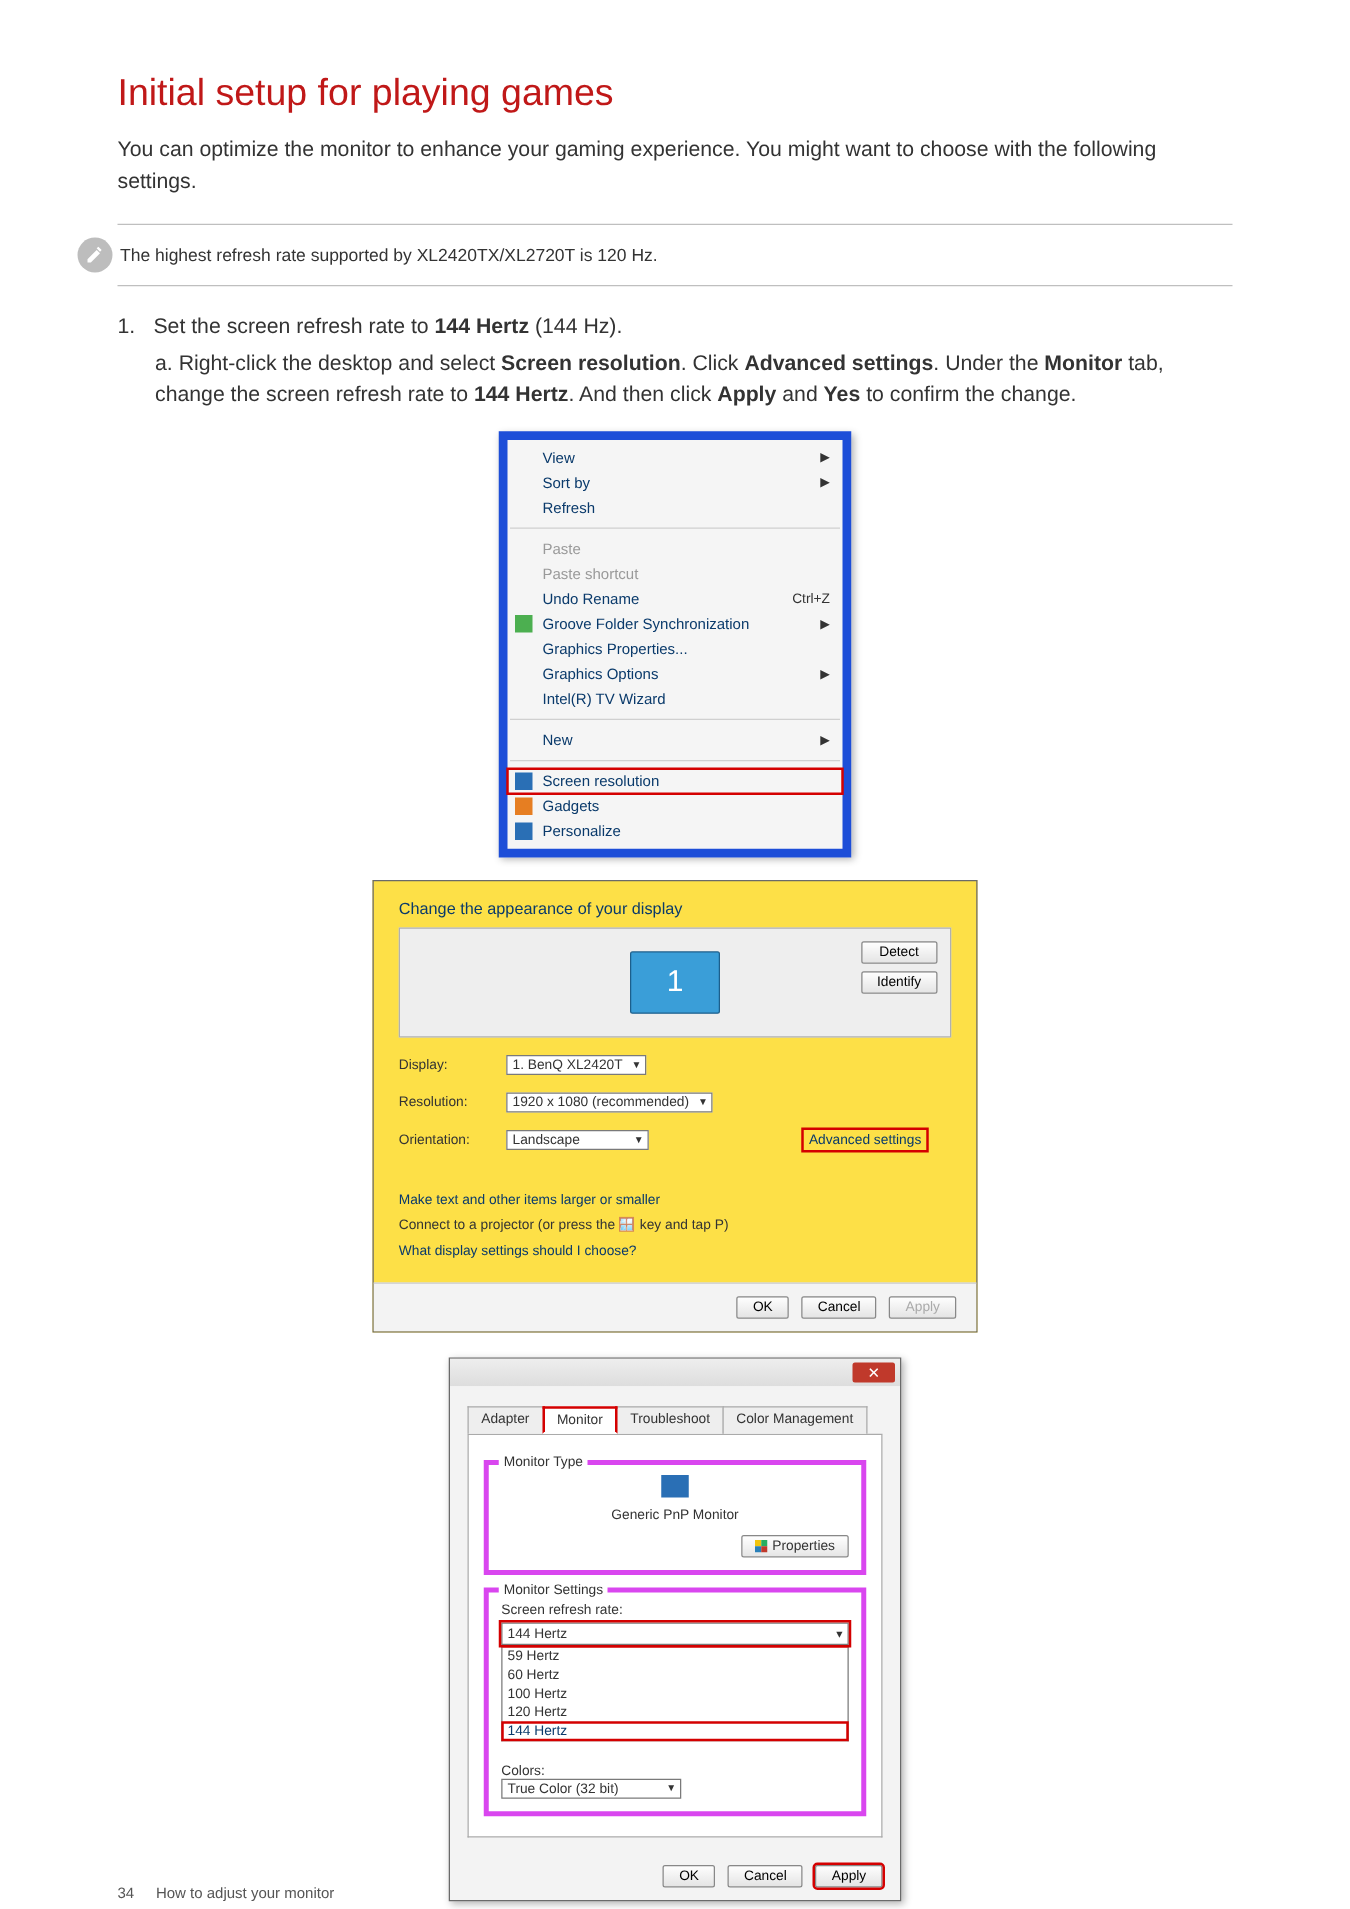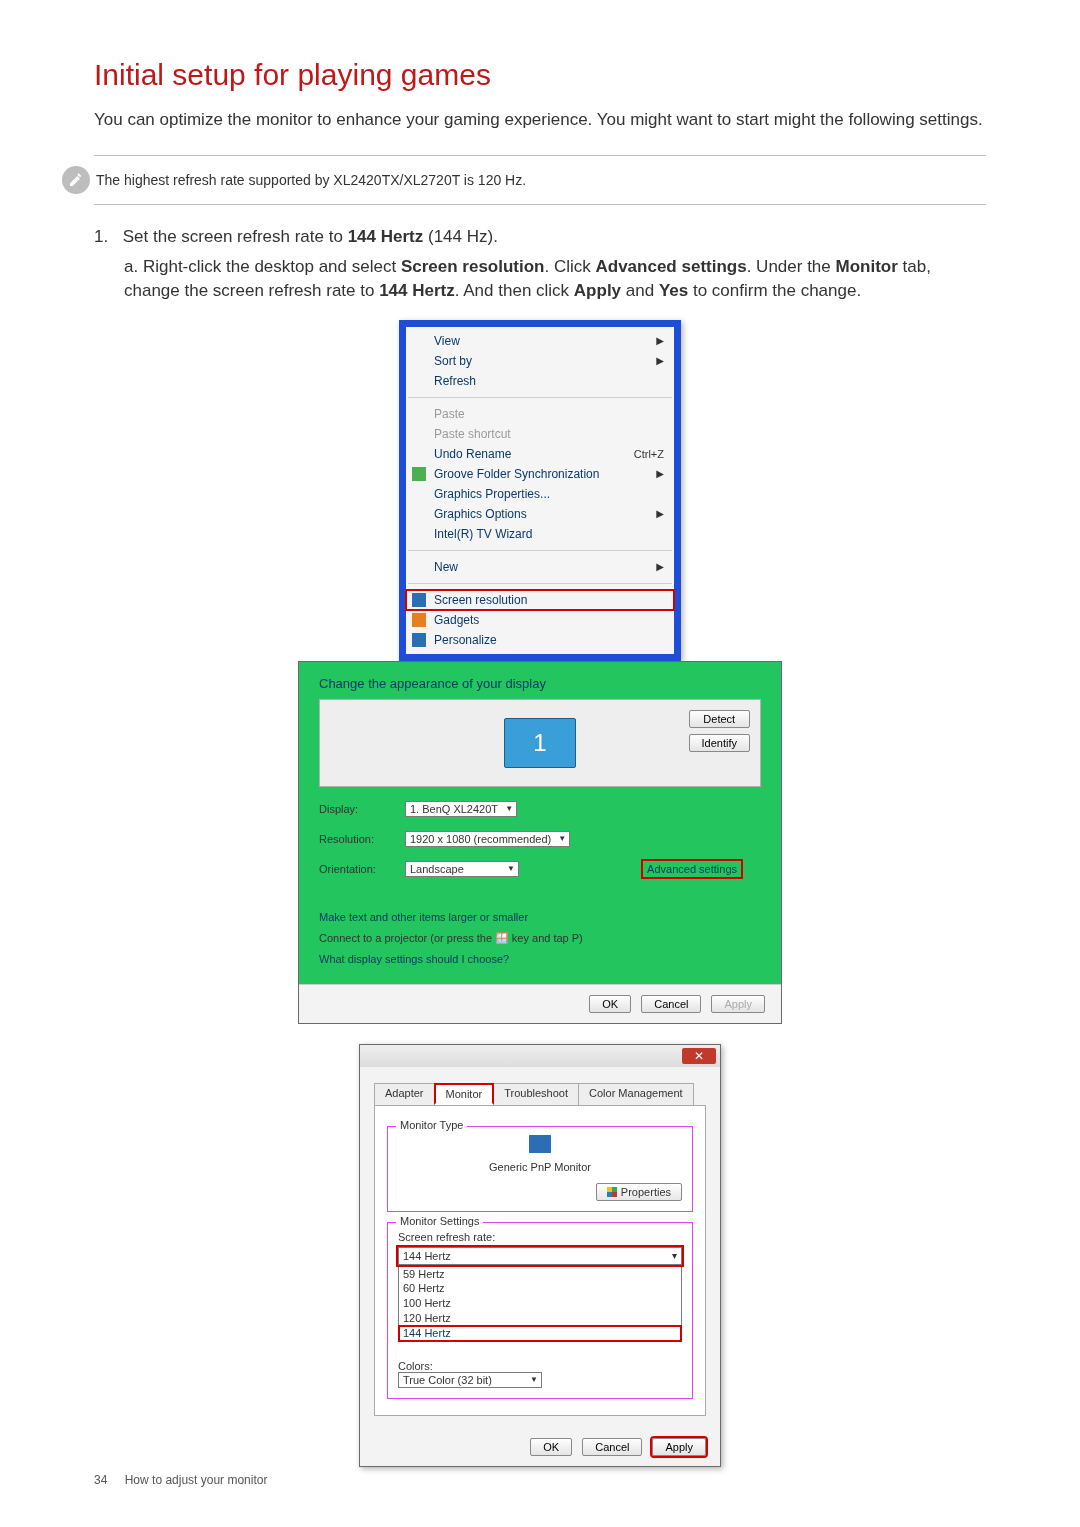--- a/index.html
+++ b/index.html
@@ -24,21 +24,21 @@
   .ctx .row .kbd{margin-left:auto;font-size:11px;color:#333;}
   .ctx .row.disabled{color:#9a9a9a;}
   .ctx .sep{height:1px;background:#d0d0d0;margin:2px 2px;}
   .ctx .ico{position:absolute;left:6px;width:14px;height:14px;}
   .ctx .hl{outline:2px solid #d40000;outline-offset:-1px;}
   .ico-box{background:#2a6fb5;}
   .ico-gad{background:#e67e22;}
   .ico-per{background:#2a6fb5;}
   .ico-grv{background:#4caf50;}
   
-  .srwin{width:482px;border:1px solid #6a6a6a;background:#22c55e;position:relative;}
+  .srwin{width:482px;border:1px solid #6a6a6a;background:#fde047;margin-top:18px;position:relative;}
   .srwin .inner{padding:14px 20px 14px 20px;}
   .srwin .hdr{color:#0a3a6b;font-size:13px;margin-bottom:8px;}
   .srwin .preview{border:1px solid #b0b0b0;height:86px;background:#eee;display:flex;align-items:center;justify-content:center;position:relative;}
   .srwin .mon{width:70px;height:48px;background:#3a9ed8;border:1px solid #1c5f8c;display:flex;align-items:center;justify-content:center;color:#fff;font-size:24px;border-radius:2px;}
   .srwin .sidebtns{position:absolute;right:10px;top:10px;display:flex;flex-direction:column;gap:6px;}
   .winbtn{border:1px solid #888;background:linear-gradient(#fefefe,#e4e4e4);font-size:11px;padding:2px 12px;border-radius:2px;cursor:pointer;}
   .formrow{display:flex;align-items:center;margin-top:14px;font-size:11px;color:#333;}
   .formrow .lbl{width:86px;}
   .sel{border:1px solid #7a7a7a;background:#fff;font-size:11px;padding:1px 18px 1px 4px;position:relative;display:inline-block;}
   .sel::after{content:"▼";font-size:8px;position:absolute;right:3px;top:2px;color:#333;}
@@ -47,42 +47,42 @@
   .btnbar{display:flex;justify-content:flex-end;gap:10px;border-top:1px solid #ccc;padding:10px 16px;background:#f3f3f3;}
   
   .propwin{width:360px;border:1px solid #6a6a6a;background:#f3f3f3;margin-top:20px;position:relative;box-shadow:2px 2px 6px rgba(0,0,0,.3);}
   .propwin .titlebar{height:22px;background:linear-gradient(#eee,#ddd);display:flex;align-items:center;justify-content:flex-end;padding:0 4px;font-size:10px;color:#888;}
   .propwin .titlebar .x{width:34px;height:16px;background:#c0392b;color:#fff;display:flex;align-items:center;justify-content:center;font-size:12px;border-radius:2px;}
   .propwin .body{padding:10px 14px 12px 14px;font-size:11px;color:#333;background:#f3f3f3;}
   .tabs{display:flex;border-bottom:1px solid #aaa;font-size:11px;margin-top:6px;}
   .tab{border:1px solid #aaa;border-bottom:none;padding:3px 10px;background:#eee;margin-right:-1px;}
   .tab.active{background:#fff;border:2px solid #d40000;border-bottom:2px solid #fff;position:relative;z-index:1;}
   .tabpage{border:1px solid #aaa;border-top:none;background:#fff;padding:10px 12px 16px 12px;}
-  .group{border:1px solid #d946ef;padding:8px 10px 10px 10px;margin-top:10px;position:relative;}
+  .group{border:4px solid #d946ef;padding:8px 10px 10px 10px;margin-top:10px;position:relative;}
   .group .legend{position:absolute;top:-8px;left:8px;background:#fff;padding:0 4px;font-size:11px;}
   .moniconrow{display:flex;align-items:center;gap:8px;flex-direction:column;}
   .monicon{width:22px;height:18px;background:#2a6fb5;display:inline-block;}
   .propbtn{border:1px solid #888;background:linear-gradient(#fff,#e6e6e6);font-size:11px;padding:2px 10px;border-radius:2px;display:inline-flex;align-items:center;gap:4px;}
   .rateSel{border:1px solid #7a7a7a;outline:2px solid #d40000;background:#fff;font-size:11px;padding:2px 18px 2px 4px;position:relative;width:100%;box-sizing:border-box;}
   .rateSel::after{content:"▾";font-size:10px;position:absolute;right:4px;top:2px;}
   .ratelist{border:1px solid #7a7a7a;border-top:2px solid #d40000;background:#fff;font-size:11px;}
   .ratelist div{padding:0 4px;line-height:1.35;}
   .ratelist .selhl{outline:2px solid #d40000;outline-offset:-1px;color:#0a3a6b;}
   .btnbar2{display:flex;justify-content:flex-end;gap:10px;padding:10px 14px;}
   .btnbar2 .hl{outline:2px solid #d40000;}
   .footer{position:absolute;bottom:40px;left:94px;font-size:12px;color:#555;}
   .footer .pn{margin-right:14px;}
   .shield{width:10px;height:10px;display:inline-block;}
 </style>
 </head>
 <body>
 
 <div class="page">
   <h1 class="title">Initial setup for playing games</h1>
-  <div class="intro">You can optimize the monitor to enhance your gaming experience. You might want to start might the following settings.</div>
+  <div class="intro">You can optimize the monitor to enhance your gaming experience. You might want to choose with the following settings.</div>
 
   <div class="hr"></div>
   <div class="note-wrap">
     <div class="note-icon">
       <svg viewBox="0 0 24 24">
           <path d="M3 17l11-11 4 4L7 21H3v-4zM14 4l2-2 4 4-2 2-4-4z"></path>
         </svg>
     </div>
     <div class="note-text">The highest refresh rate supported by XL2420TX/XL2720T is 120 Hz.</div>
   </div>

